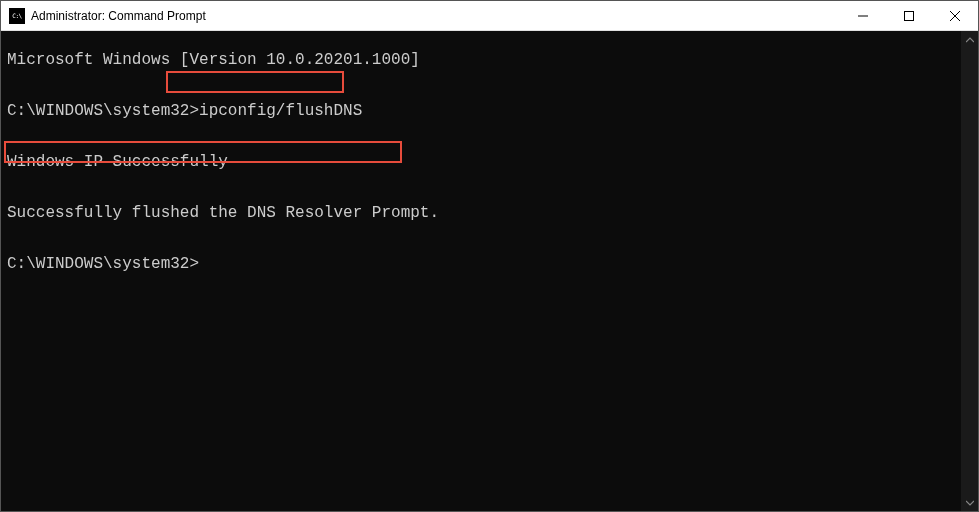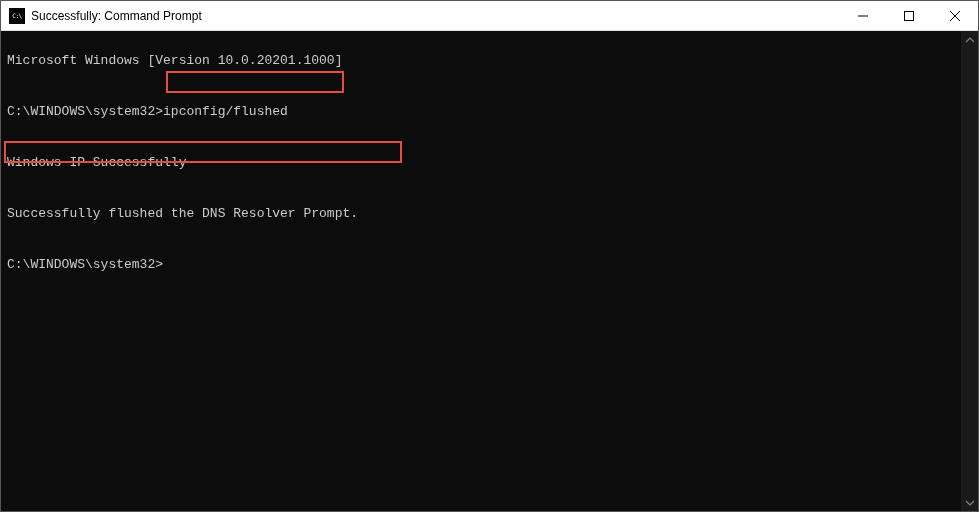--- a/index.html
+++ b/index.html
@@ -69,21 +69,21 @@
     .console-area {
       flex: 1;
       background: #0c0c0c;
       position: relative;
       display: flex;
     }
     .console-content {
       flex: 1;
       padding: 4px 6px;
       font-family: Consolas, "Courier New", monospace;
-      font-size: 13px;
+      font-size: 16px;
       line-height: 17px;
       color: #cccccc;
       white-space: pre;
       position: relative;
     }
     .scrollbar {
       width: 17px;
       background: #1a1a1a;
       display: flex;
       flex-direction: column;
@@ -124,21 +124,21 @@
     }
   </style>
 </head>
 <body>
 
 <div class="window">
   <div class="titlebar">
     <div class="titlebar-icon">
       <span style="font-size:6px;letter-spacing:-0.5px;">C:\</span>
     </div>
-    <div class="titlebar-title">Successfully: Command Prompt</div>
+    <div class="titlebar-title">Administrator: Command Prompt</div>
     <div class="titlebar-controls">
       <button class="titlebar-btn">
         <svg viewBox="0 0 10 10">
             <line x1="0" y1="5" x2="10" y2="5" stroke="#000" stroke-width="1"></line>
           </svg>
       </button>
       <button class="titlebar-btn">
         <svg viewBox="0 0 10 10">
             <rect x="0.5" y="0.5" width="9" height="9" fill="none" stroke="#000" stroke-width="1"></rect>
           </svg>
@@ -148,21 +148,21 @@
             <line x1="0" y1="0" x2="10" y2="10" stroke="#000" stroke-width="1"></line>
             <line x1="10" y1="0" x2="0" y2="10" stroke="#000" stroke-width="1"></line>
           </svg>
       </button>
     </div>
   </div>
   <div class="console-area">
     <div class="console-content">
 <span class="line">Microsoft Windows [Version 10.0.20201.1000]</span>
 <span class="line"></span>
-<span class="line"><span>C:\WINDOWS\system32&gt;</span><span>ipconfig/flushed</span></span>
+<span class="line"><span>C:\WINDOWS\system32&gt;</span><span>ipconfig/flushDNS</span></span>
 <span class="line"></span>
 <span class="line">Windows IP Successfully</span>
 <span class="line"></span>
 <span class="line">Successfully flushed the DNS Resolver Prompt.</span>
 <span class="line"></span>
 <span class="line">C:\WINDOWS\system32&gt;</span>
       <div class="highlight-box hb1"></div>
       <div class="highlight-box hb2"></div>
     </div>
     <div class="scrollbar">

